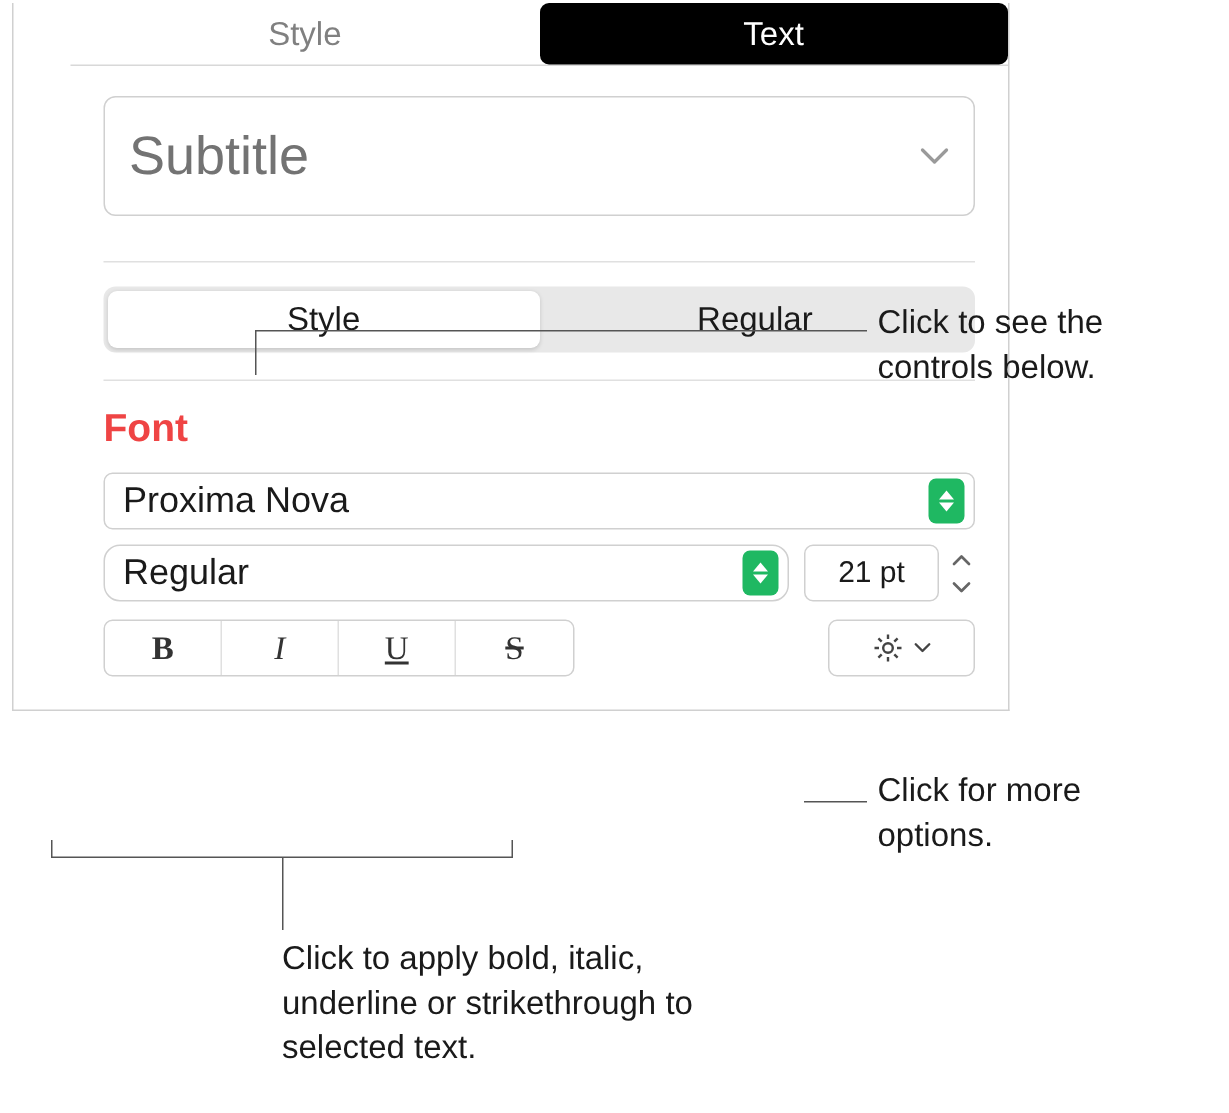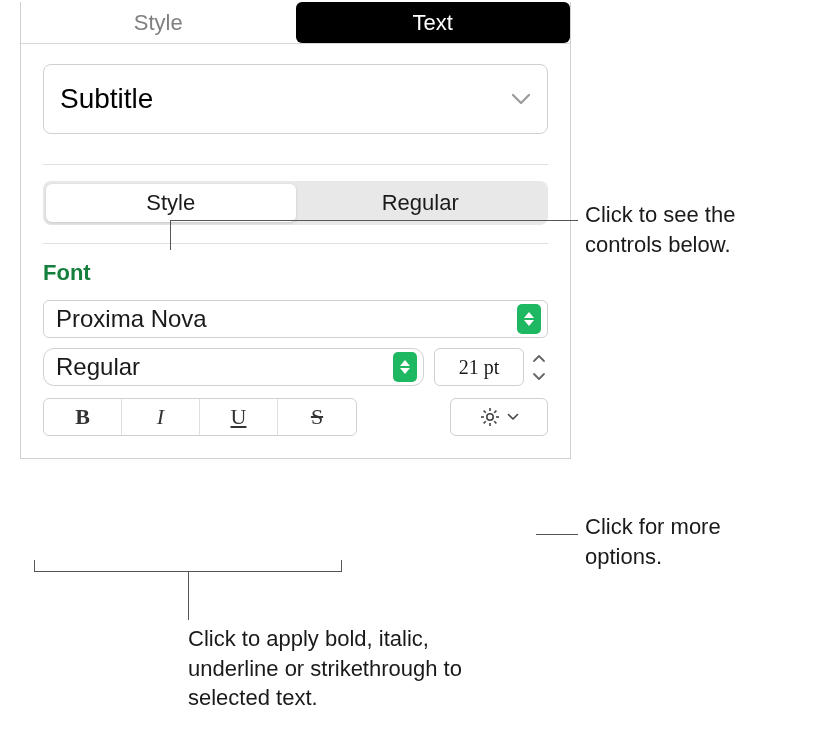--- a/index.html
+++ b/index.html
@@ -5,26 +5,27 @@
     * { box-sizing: border-box; margin: 0; padding: 0; }
     body {
       font-family: -apple-system, "Helvetica Neue", Arial, sans-serif;
       background: #fff;
       width: 819px;
       height: 742px;
       position: relative;
     }
     .panel {
       position: absolute;
-      left: 20px;
+      left: 8px;
       top: 2px;
-      width: 551px;
+      width: 665px;
       border: 1px solid #d0d0d0;
       border-top: none;
       background: #fff;
+      padding-left: 38px;
     }
     .top-tabs {
       display: flex;
       height: 42px;
       border-bottom: 1px solid #d8d8d8;
     }
     .top-tab {
       flex: 1;
       display: flex;
       align-items: center;
@@ -47,22 +48,22 @@
       border: 1px solid #d0d0d0;
       border-radius: 8px;
       padding: 18px 16px;
       display: flex;
       align-items: center;
       justify-content: space-between;
       margin-bottom: 30px;
       cursor: pointer;
     }
     .paragraph-style-label {
-      font-size: 28px;
-      color: #000000;
+      font-size: 36px;
+      color: #737373;
       font-weight: 400;
     }
     .chevron-down svg { display: block; }
     .divider {
       height: 1px;
       background: #e0e0e0;
       margin: 0 0 16px 0;
     }
     .seg-control {
       display: flex;
@@ -80,22 +81,22 @@
       font-size: 22px;
       color: #1a1a1a;
       border-radius: 6px;
       cursor: pointer;
     }
     .seg-item.active {
       background: #fff;
       box-shadow: 0 1px 3px rgba(0,0,0,0.15);
     }
     .section-label {
-      font-size: 22px;
-      color: #15803d;
+      font-size: 26px;
+      color: #ef4444;
       font-weight: 600;
       margin-bottom: 14px;
     }
     .select-row {
       margin-bottom: 10px;
     }
     .select {
       border: 1px solid #d0d0d0;
       border-radius: 6px;
       height: 38px;
@@ -147,21 +148,20 @@
       border: 1px solid #d0d0d0;
       border-radius: 6px;
       height: 38px;
       width: 90px;
       display: flex;
       align-items: center;
       justify-content: center;
       font-size: 20px;
       color: #1a1a1a;
       background: #fff;
-      font-family: Liberation Serif, serif;
     }
     .gray-stepper {
       width: 18px;
       display: flex;
       flex-direction: column;
       gap: 4px;
     }
     .gray-stepper .g-up, .gray-stepper .g-down {
       height: 14px;
       display: flex;

